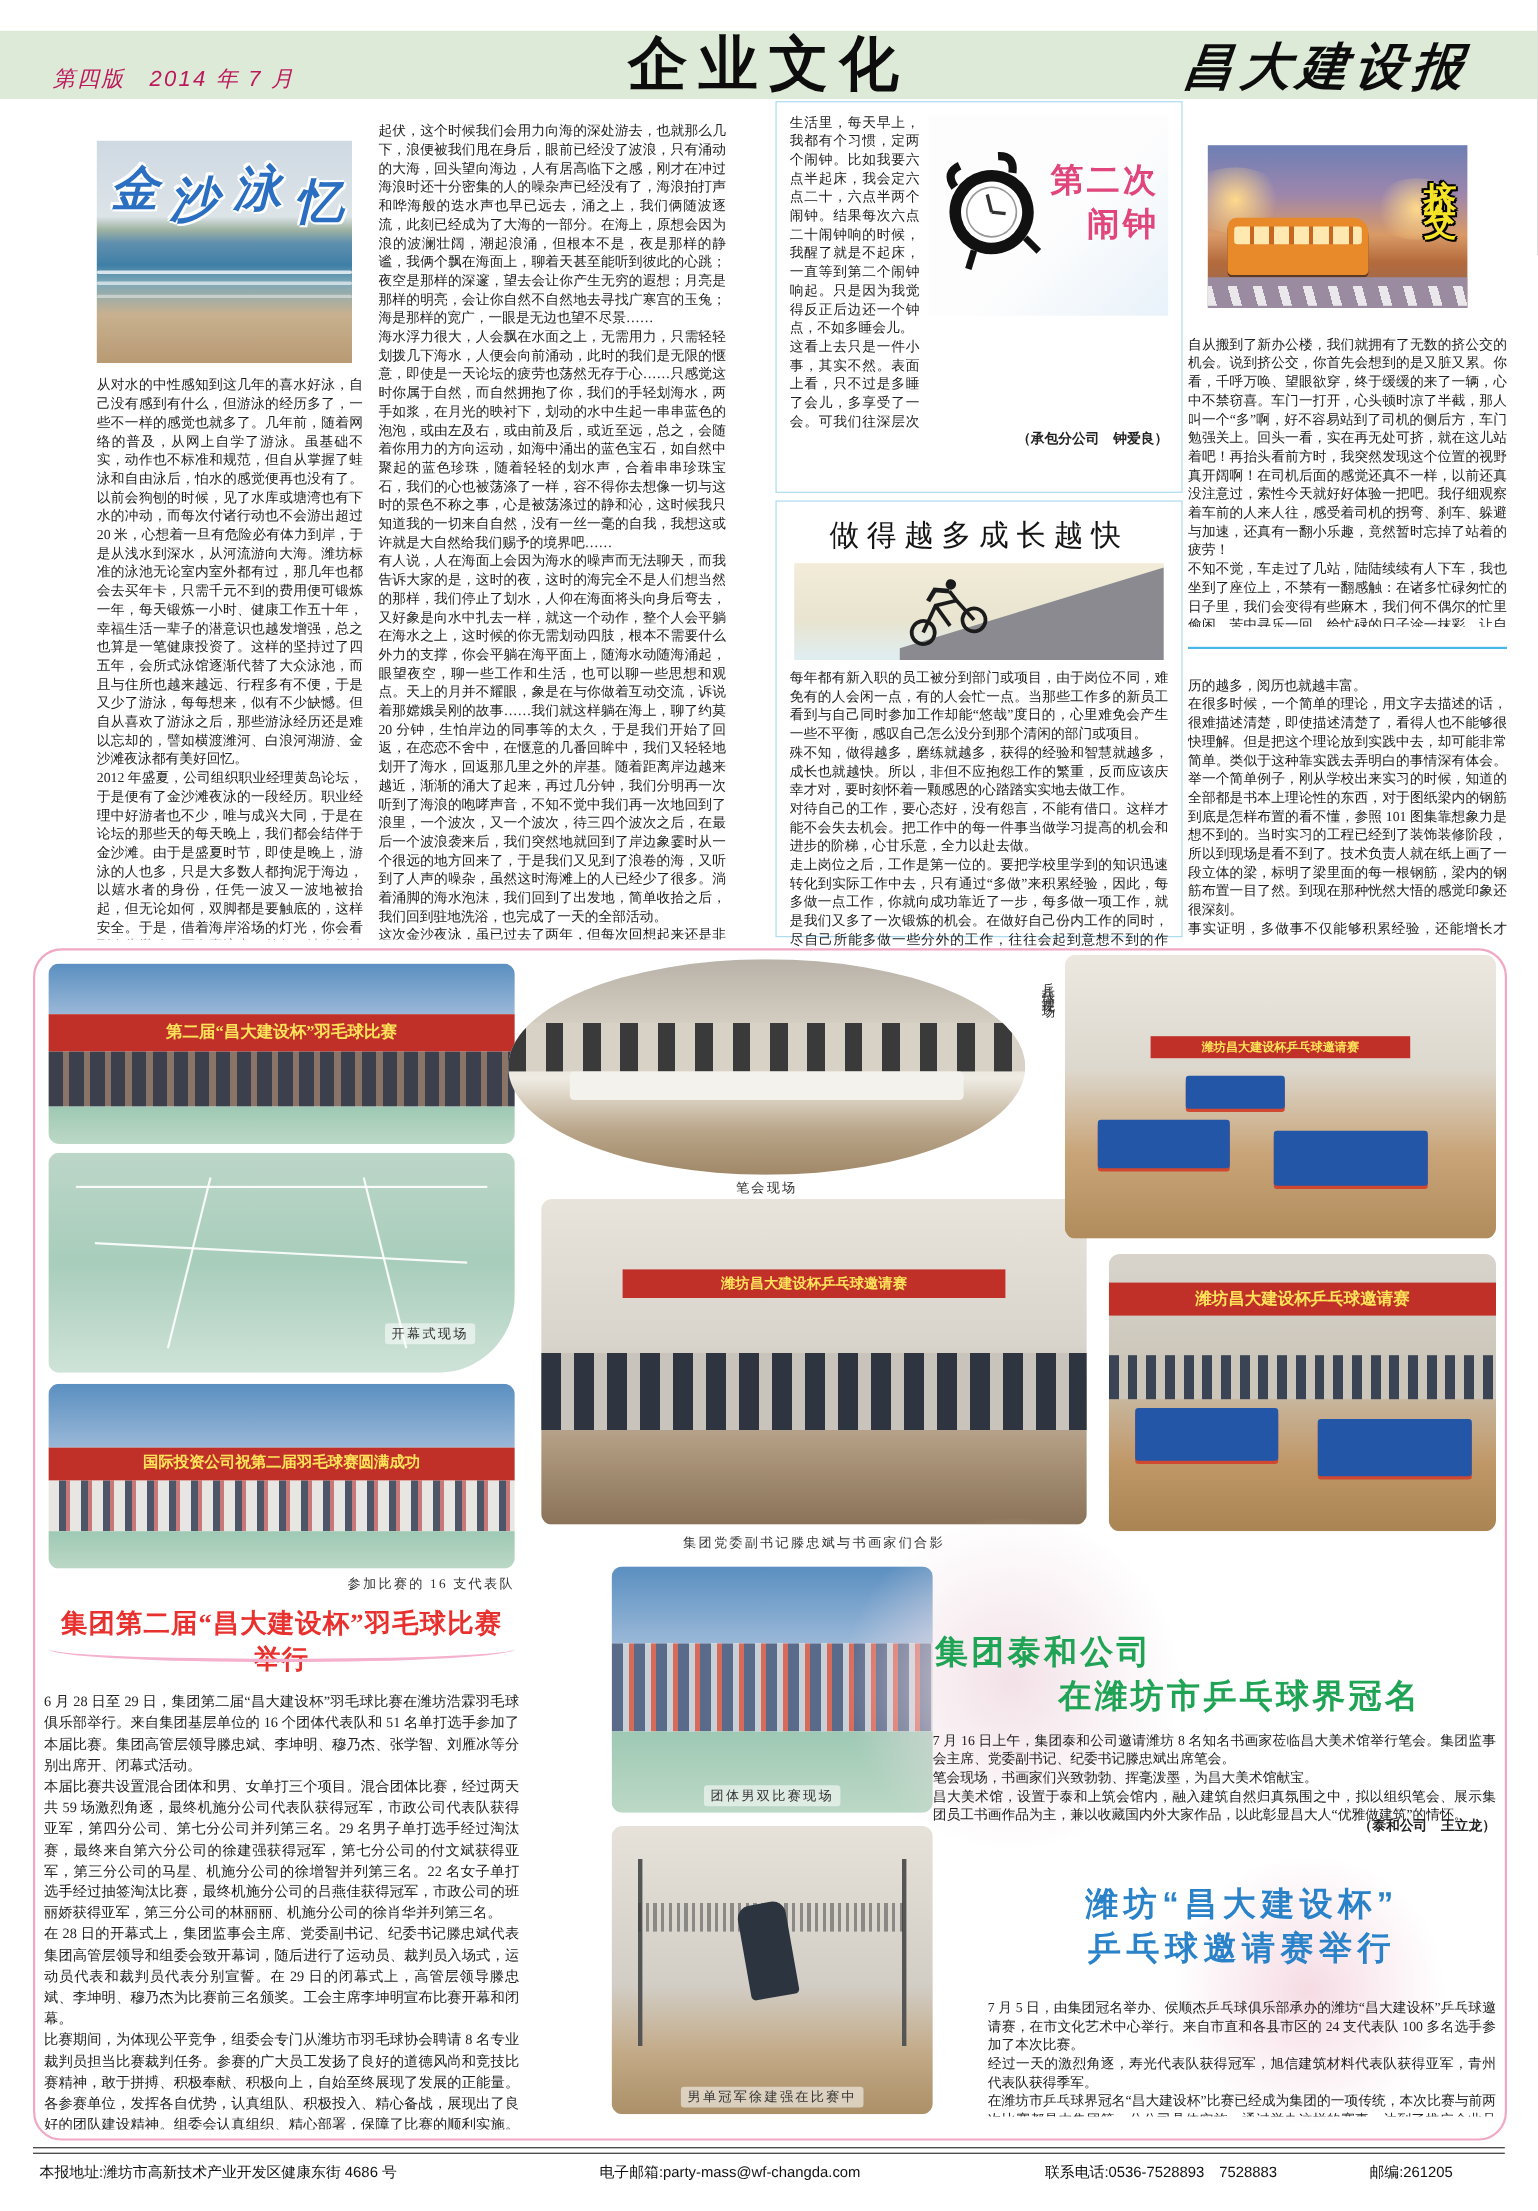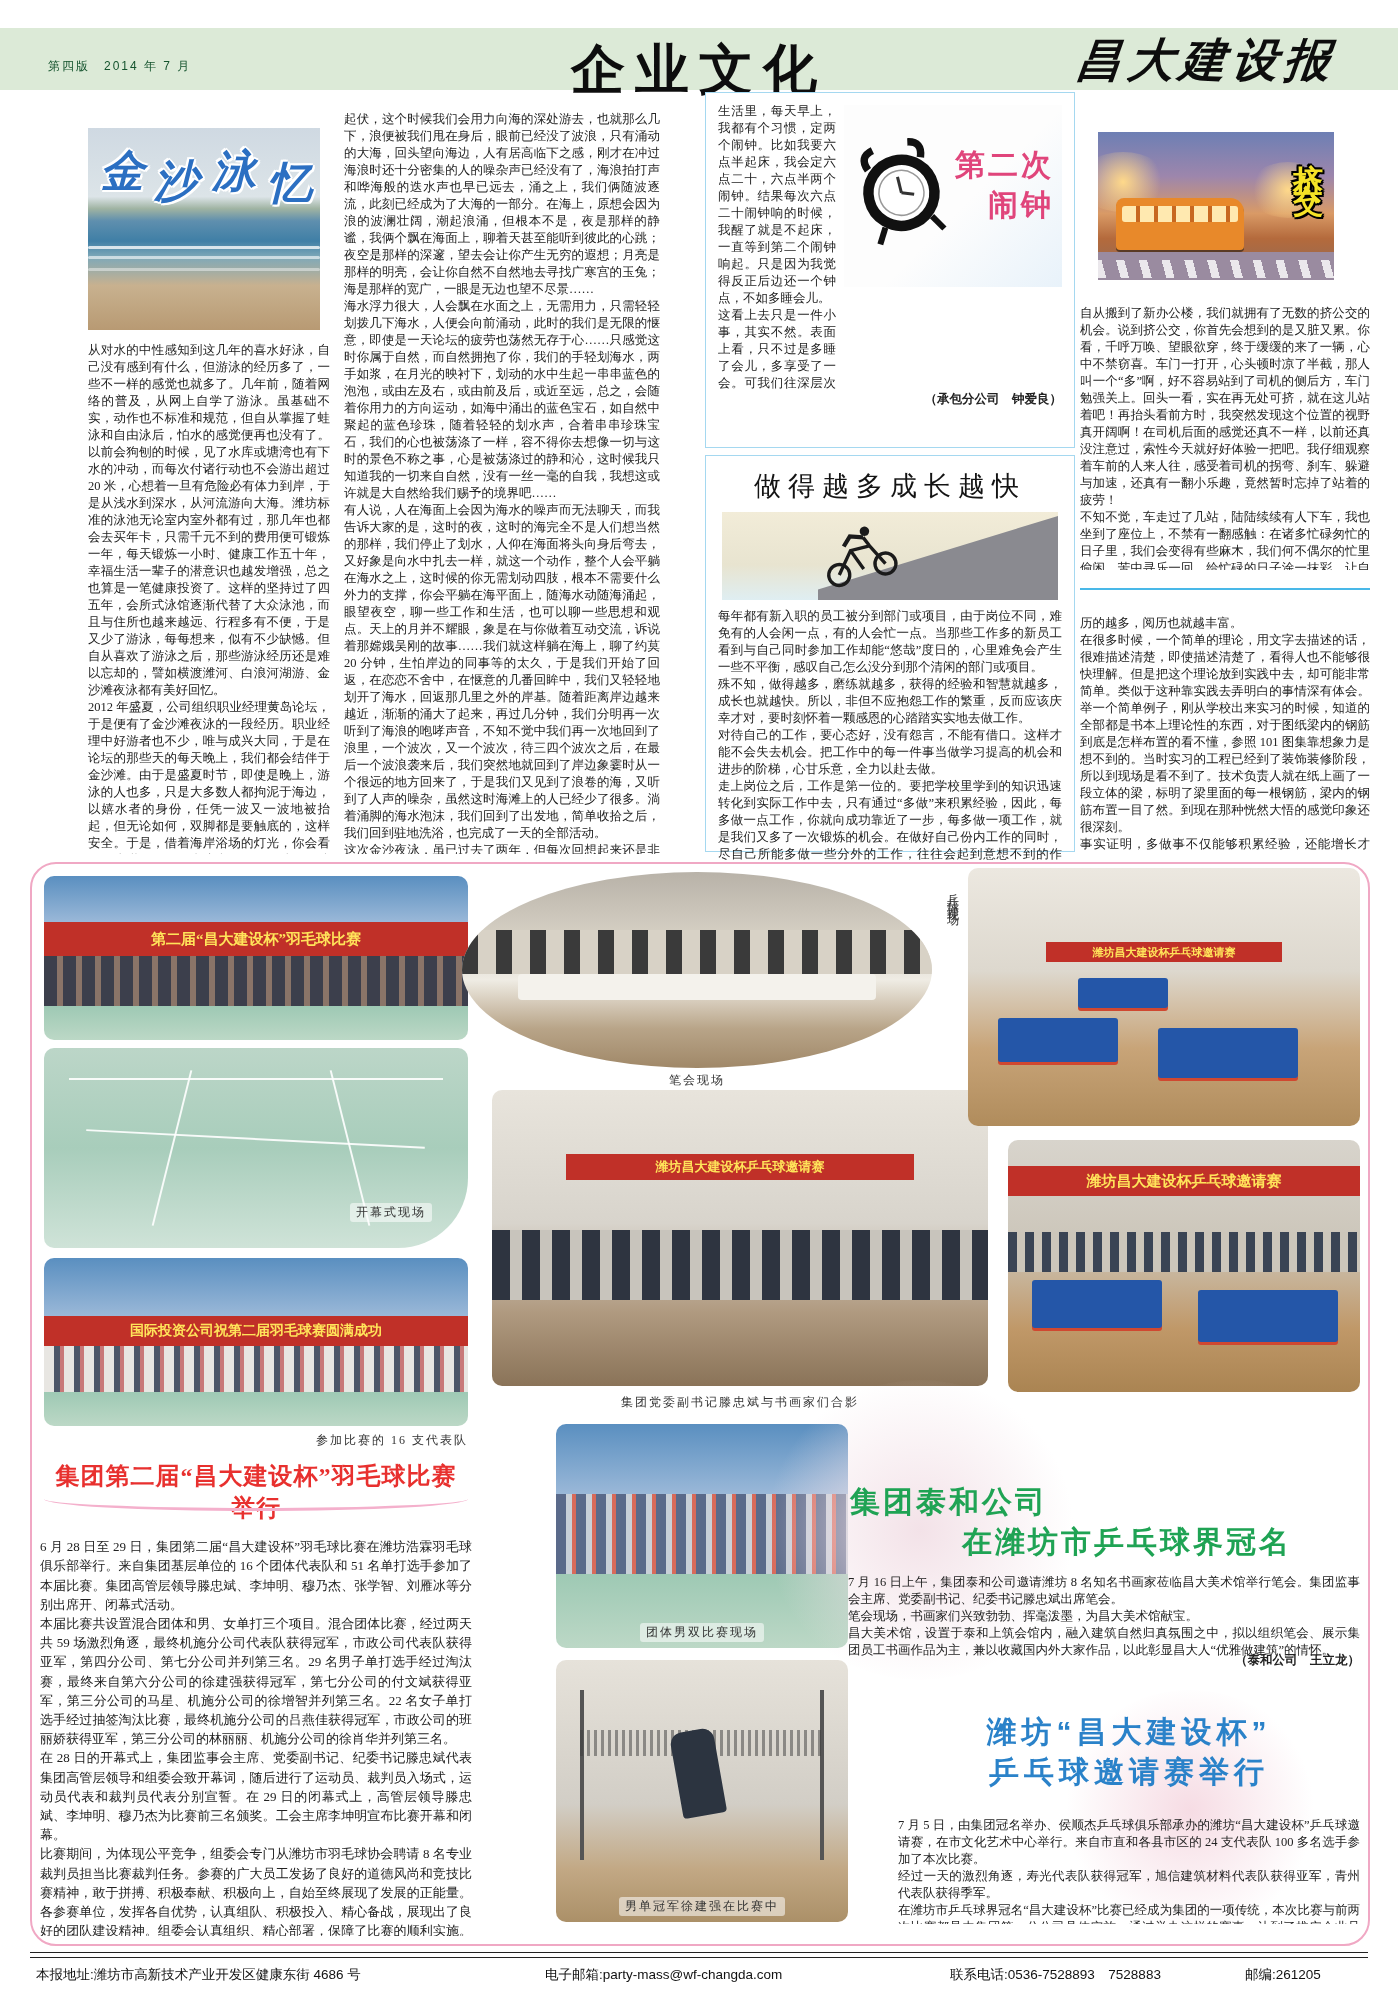--- a/index.html
+++ b/index.html
@@ -1,22 +1,22 @@
 <!DOCTYPE html>
 <html><head>
 <meta charset="utf-8">
 <style>
   html,body{margin:0;padding:0;background:#9a9a9a;}
   #page{position:relative;width:1398px;height:2010px;background:#ffffff;margin:0 auto;
         font-family:"Liberation Serif","DejaVu Serif",serif;color:#1c1c1c;overflow:hidden;}
   .sans{font-family:"Liberation Sans","DejaVu Sans",sans-serif;}
   
   #header-band{position:absolute;left:0;top:28px;width:1398px;height:62px;background:#dcead7;}
-  #edition{position:absolute;left:48px;top:58px;font-size:12px;letter-spacing:2px;color:#14532d;}
-  #section-title{position:absolute;left:0;top:22px;width:1398px;text-align:center;font-size:54px;font-weight:bold;letter-spacing:10px;color:#0d0d0d;margin-top:12px;}
+  #edition{position:absolute;left:48px;top:58px;font-size:20px;letter-spacing:2px;color:#be185d;font-style:italic;}
+  #section-title{position:absolute;left:0;top:22px;width:1398px;text-align:center;font-size:54px;font-weight:bold;letter-spacing:10px;color:#0d0d0d;}
   #masthead{position:absolute;right:62px;top:30px;font-size:46px;font-weight:bold;font-style:italic;letter-spacing:6px;color:#0d0d0d;transform:skewX(-6deg);}
   
   .body-text{font-size:12.5px;line-height:17px;text-align:justify;white-space:pre-line;overflow:hidden;color:#222;}
   .author{text-align:right;font-weight:bold;font-size:12.5px;color:#222;}
   .caption{font-size:12px;color:#333;letter-spacing:2px;}
   
   #beach-photo{position:absolute;left:88px;top:128px;width:232px;height:202px;
      background:linear-gradient(180deg,#cfd9e2 0%,#dce4e8 34%,#9fb3a2 40%,#5f8fae 46%,#3f7fa6 56%,#7fa9b8 64%,#c8b18f 78%,#b89a73 100%);}
   .beach-wave{position:absolute;left:0;width:100%;height:3px;background:rgba(255,255,255,.85);border-radius:2px;}
   .jinsha-char{position:absolute;font-size:44px;font-weight:bold;color:#2b6fc2;

